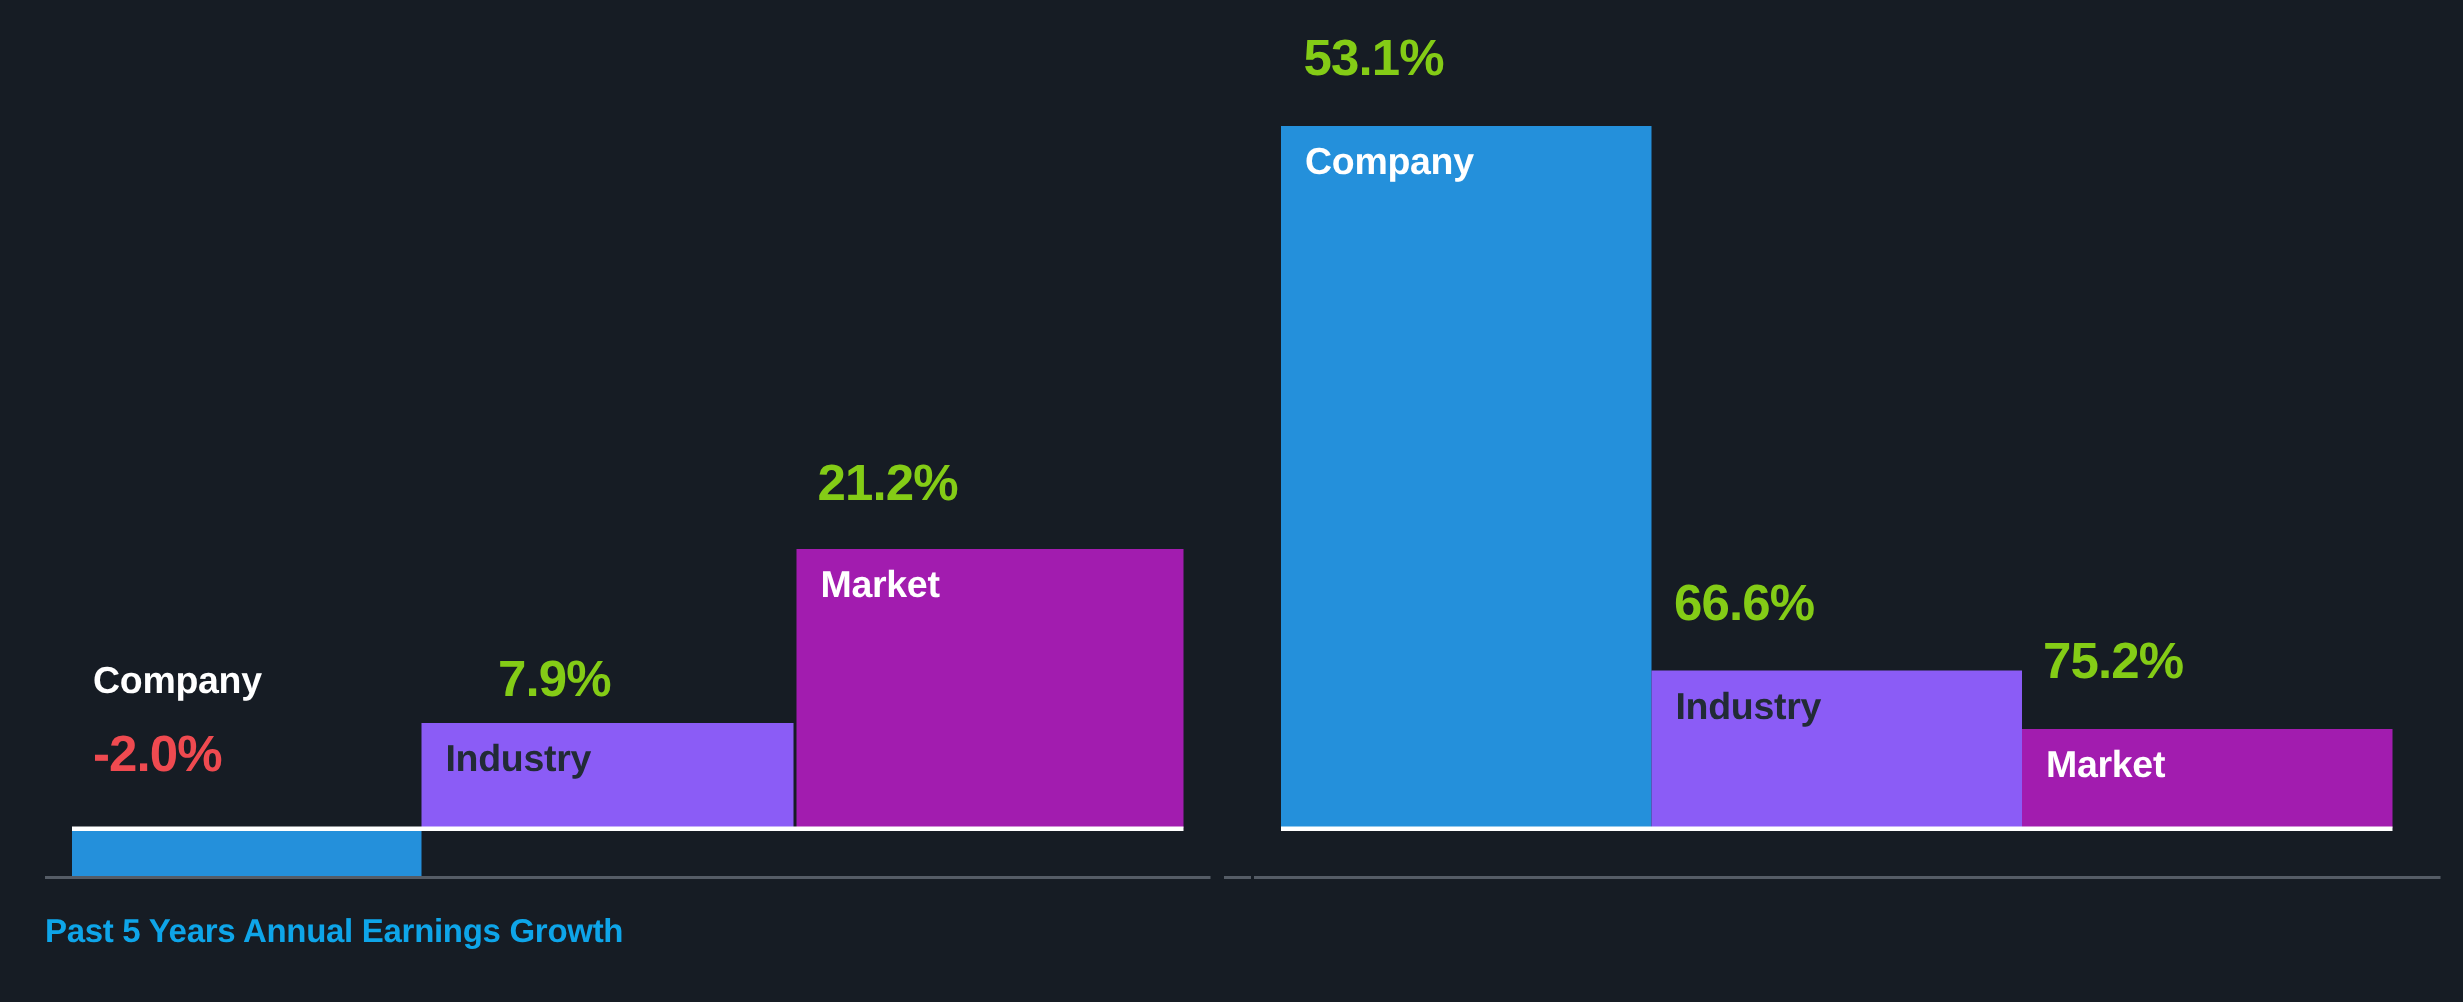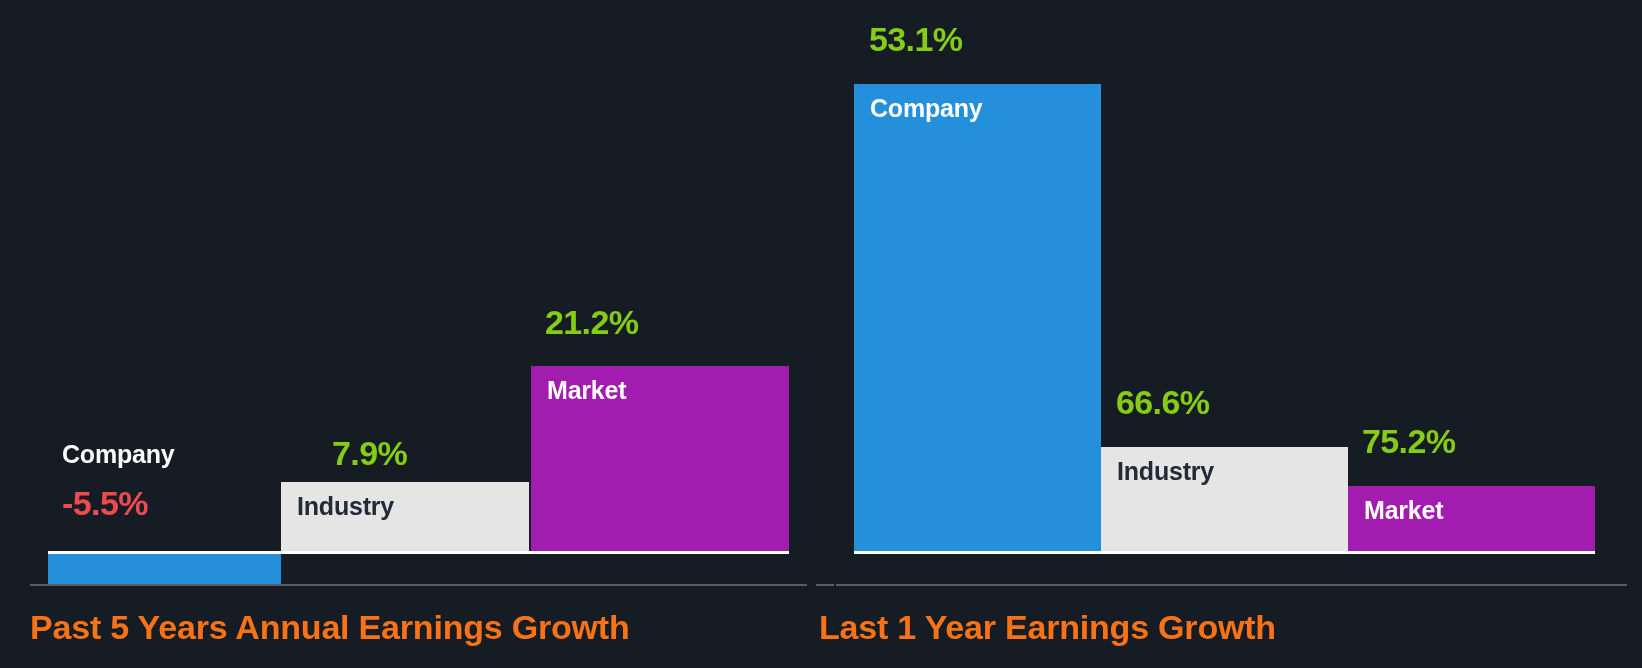--- a/index.html
+++ b/index.html
@@ -37,21 +37,21 @@
     width: 100%;
     height: 668px;
   }
 
   
   .bar {
     position: absolute;
     box-sizing: border-box;
   }
   .bar-company  { background: #2490db; }
-  .bar-industry { background: #e5e5e5; }
+  .bar-industry { background: #8b5cf6; }
   .bar-market   { background: #a21caf; }
 
   
   .bar-inner-label {
     position: absolute;
     left: 16px;
     top: 10px;
     font-size: 25px;
     font-weight: bold;
     white-space: nowrap;
@@ -95,38 +95,38 @@
   .axis-tick {
     position: absolute;
     height: 2px;
     width: 18px;
     background: #555c66;
   }
 
   
   .panel-title {
     position: absolute;
-    font-size: 34px;
+    font-size: 22px;
     font-weight: bold;
-    color: #f97316;
+    color: #0ea5e9;
     white-space: nowrap;
     letter-spacing: -0.2px;
   }
 </style>
 </head>
 <body>
 
 <div class="canvas">
 
   <div class="panel" id="panel-past5">
     <div class="plot">
 
       <div class="bar bar-company" style="left:48px; top:554px; width:233px; height:30px;"></div>
       <div class="bar-outer-label" style="left:62px; top:440px;">Company</div>
-      <div class="bar-value negative" style="left:62px; top:484px;">-5.5%</div>
+      <div class="bar-value negative" style="left:62px; top:484px;">-2.0%</div>
 
       <div class="bar bar-industry" style="left:281px; top:482px; width:248px; height:70px;">
         <span class="bar-inner-label label-dark">Industry</span>
       </div>
       <div class="bar-value" style="left:296px; top:434px;margin-left:36px;">7.9%</div>
 
       <div class="bar bar-market" style="left:531px; top:366px; width:258px; height:186px;">
         <span class="bar-inner-label label-light">Market</span>
       </div>
       <div class="bar-value" style="left:545px; top:303px;">21.2%</div>
@@ -156,16 +156,15 @@
         <span class="bar-inner-label label-light">Market</span>
       </div>
       <div class="bar-value" style="left:541px; top:422px;">75.2%</div>
 
       <div class="zero-line" style="left:33px; top:551px; width:741px;"></div>
 
       <div class="axis-tick" style="left:-5px; top:584px;"></div>
       <div class="axis-line" style="left:15px; top:584px; width:791px;"></div>
     </div>
 
-    <div class="panel-title" style="left:-2px; top:608px;">Last 1 Year Earnings Growth</div>
   </div>
 
 </div>
 
 </body></html>

